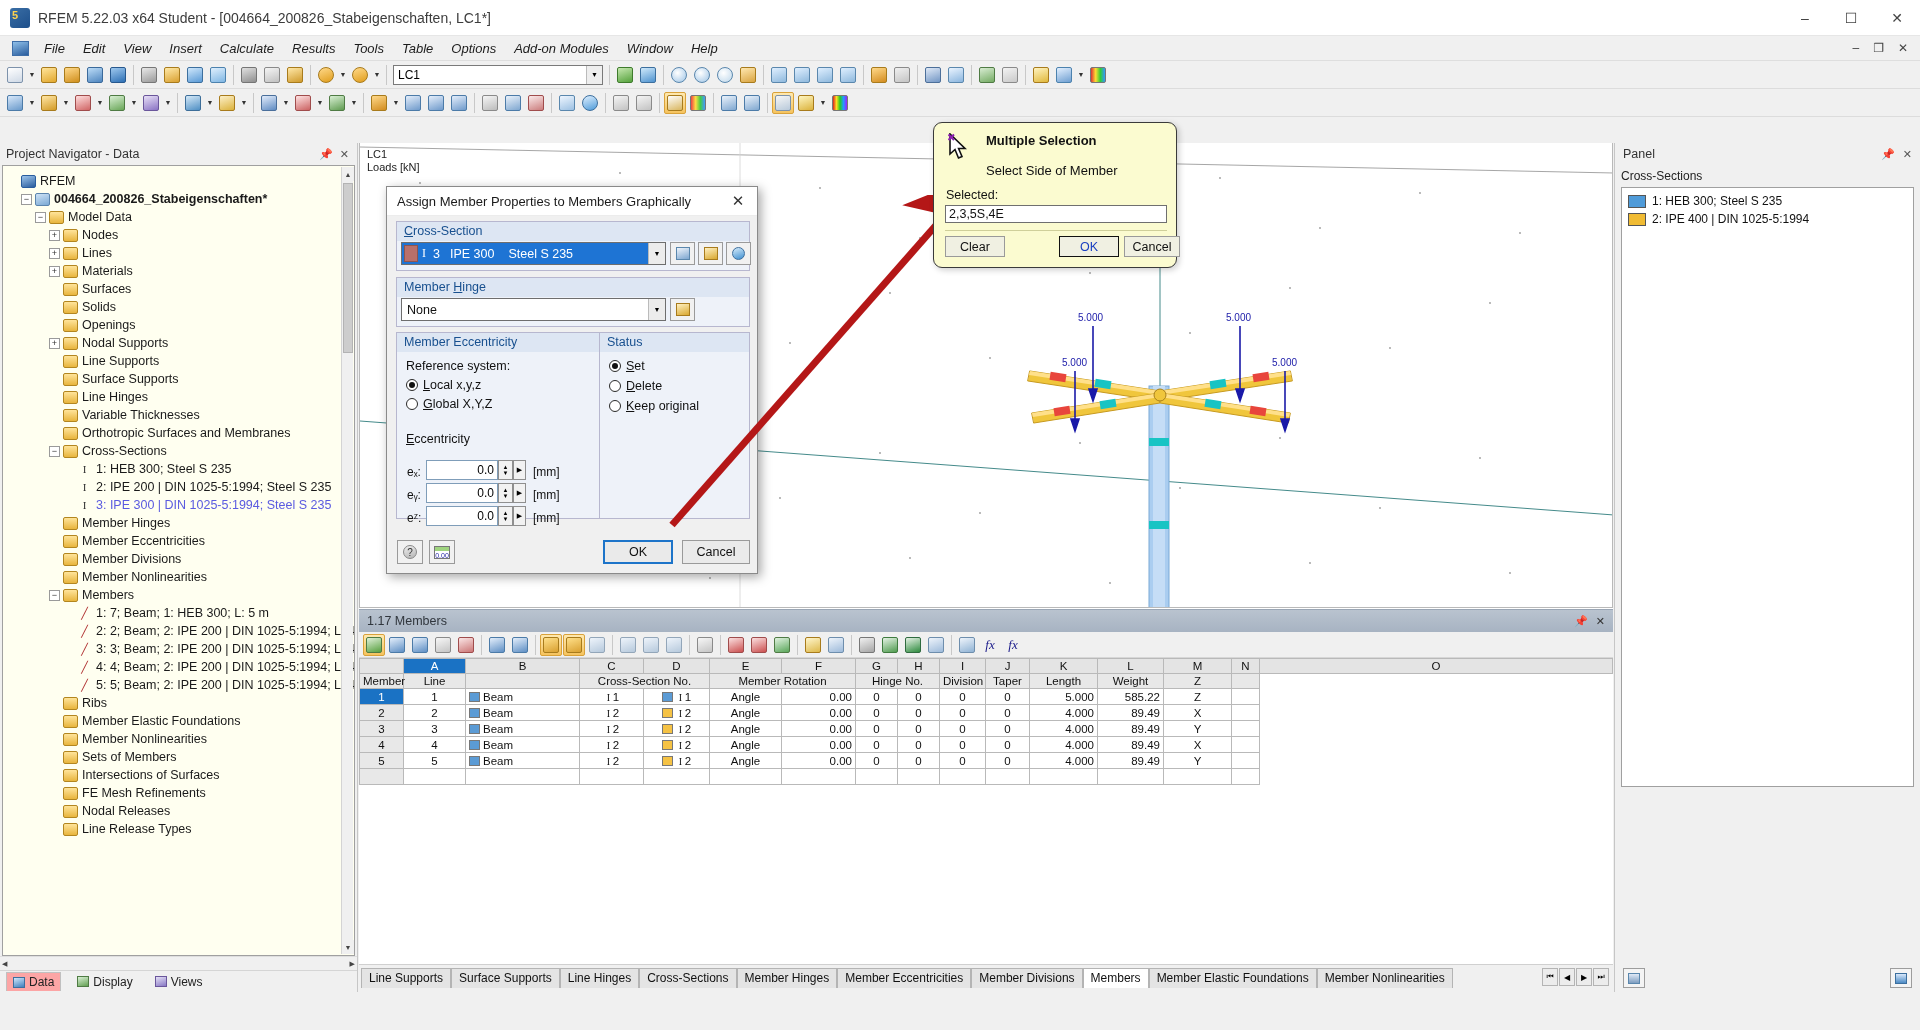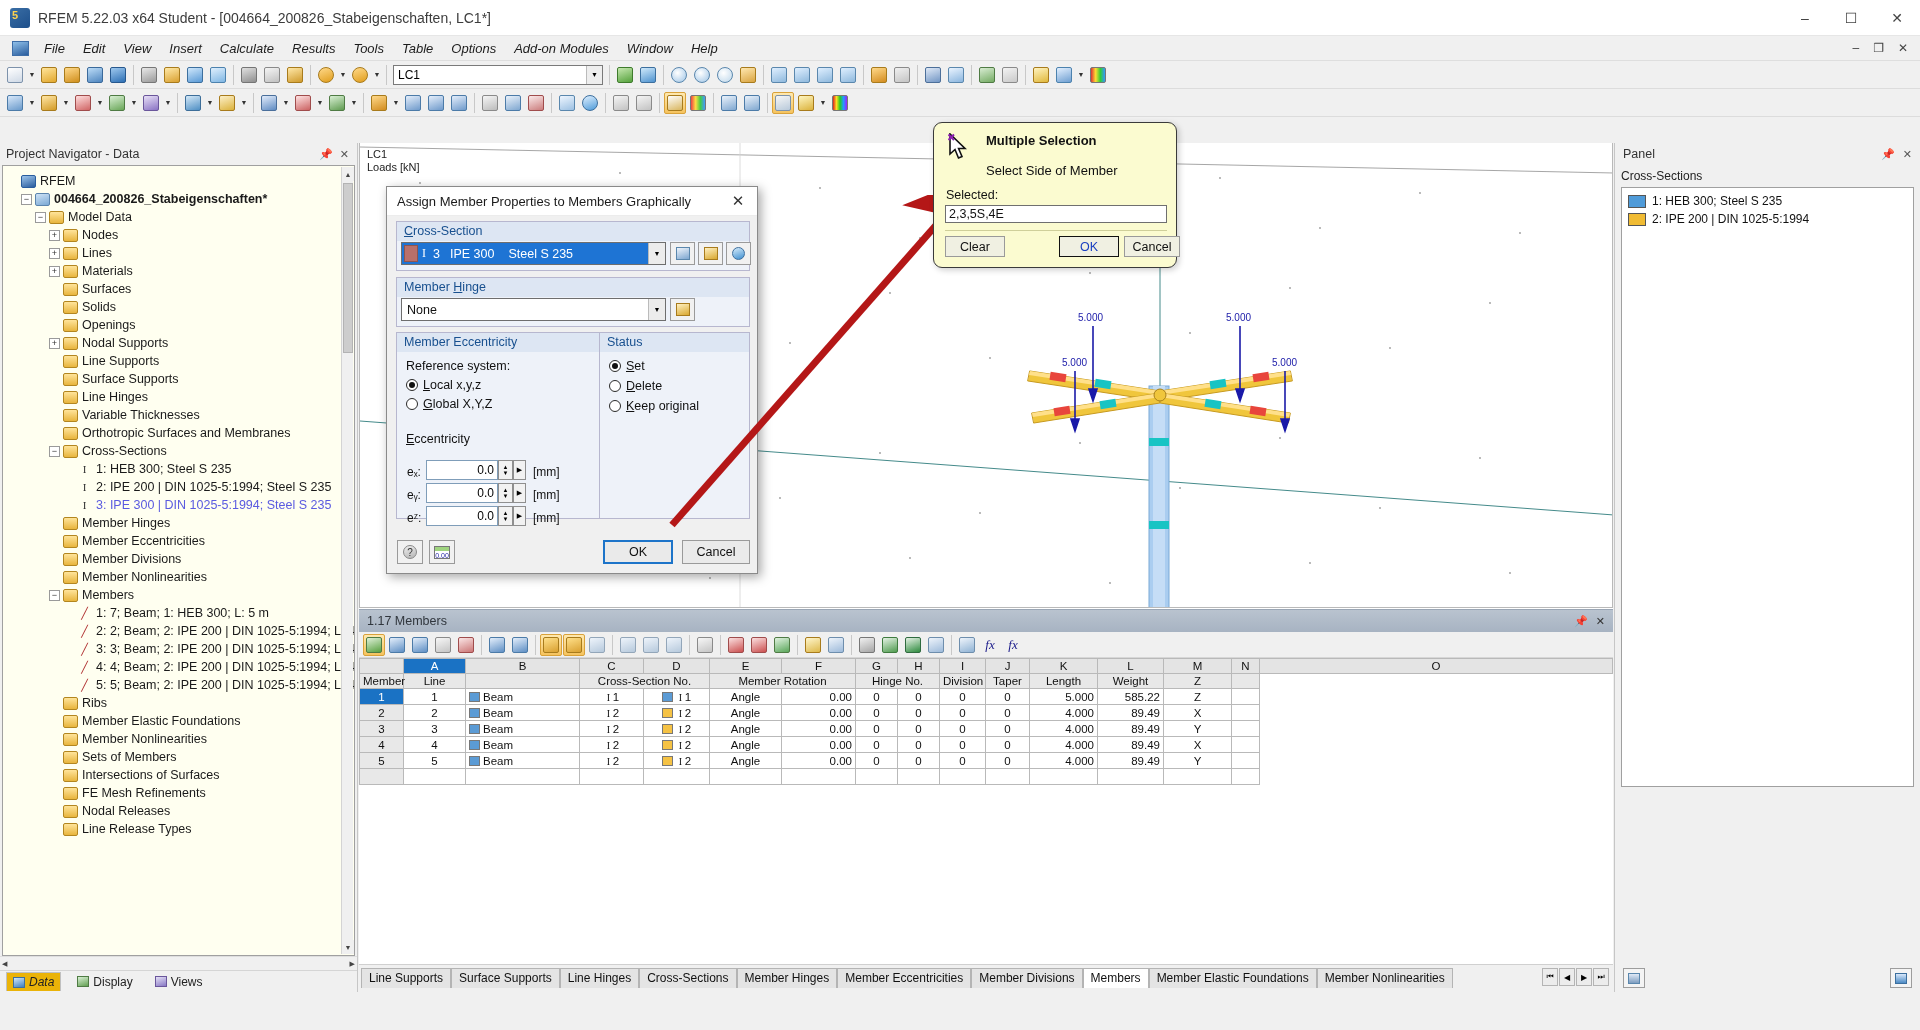--- a/index.html
+++ b/index.html
@@ -96,21 +96,21 @@
   .tlabel{line-height:18px;}
   .tlabel.bold{font-weight:bold;}
   .tlabel.sel{color:#5b5be0;}
   .navscroll{position:absolute;right:1px;top:1px;bottom:1px;width:12px;background:#f0f0f0;border-left:1px solid #d4d4d4;}
   .navscroll .thumb{position:absolute;top:16px;left:1px;width:10px;height:170px;background:#cdcdcd;border:1px solid #b3b3b3;}
   .navscroll .up,.navscroll .dn{position:absolute;left:0;width:12px;height:14px;display:flex;align-items:center;justify-content:center;font-size:7px;color:#444;background:#f0f0f0;}
   .navscroll .up{top:0;} .navscroll .dn{bottom:0;}
   .navhscroll{height:14px;background:#f0f0f0;display:flex;align-items:center;justify-content:space-between;padding:0 2px;font-size:7px;color:#444;border-top:1px solid #dedede;}
   .navtabs{height:22px;display:flex;align-items:center;gap:10px;padding-left:6px;background:#f0f0f0;border-top:1px solid #d5d5d5;}
   .navtab{display:flex;align-items:center;gap:4px;font-size:12px;color:#222;padding:2px 6px;}
-  .navtab.active{background:#eab308;border:1px solid #c0c0c0;border-bottom:none;font-style:italic;}
+  .navtab.active{background:#fca5a5;border:1px solid #c0c0c0;border-bottom:none;}
 
   
   .work{position:absolute;left:359px;right:307px;top:0;bottom:0;background:#ffffff;overflow:hidden;}
   .viewport{position:absolute;left:0;right:0;top:0;height:465px;background:#fff;border:1px solid #b9b9b9;border-top:none;overflow:hidden;}
   .vplabel{position:absolute;left:7px;top:5px;font-size:11px;color:#222;line-height:13px;}
 
   
   .tablepanel{position:absolute;left:0;right:0;top:466px;bottom:0;background:#f0f0f0;border-top:1px solid #9aa6b5;}
   .tblhdr{height:22px;background:linear-gradient(180deg,#b9c3cf,#a7b3c2);display:flex;align-items:center;padding-left:8px;font-size:12.5px;color:#30363d;}
   .tblhdr .hicons{margin-left:auto;display:flex;gap:8px;padding-right:8px;color:#333;font-size:11px;}
@@ -1091,21 +1091,21 @@
       </div>
       <div class="rpsection">Cross-Sections</div>
       <div class="rpbox">
         <div id="panel-items">
             <div class="rpitem">
               <span class="swatch" style="background: rgb(79, 155, 217);"></span>
               <span>1: HEB 300; Steel S 235</span>
             </div>
             <div class="rpitem">
               <span class="swatch" style="background: rgb(240, 187, 51);"></span>
-              <span>2: IPE 200 | DIN 1025-5:1994</span>
+              <span>2: IPE 400 | DIN 1025-5:1994</span>
             </div>
           </div>
       </div>
       <div class="rpbottom">
         <div class="rpbtn">
           <span style="display:block;width:12px;height:11px;background:linear-gradient(180deg,#dfe9f6,#7e9dc0);border:1px solid #5a87ad"></span>
         </div>
         <div class="rpbtn" style="margin-right:0">
           <span style="display:block;width:12px;height:11px;background:linear-gradient(180deg,#d8e8fb,#4c8ac4);border:1px solid #3c6f9e"></span>
         </div>

